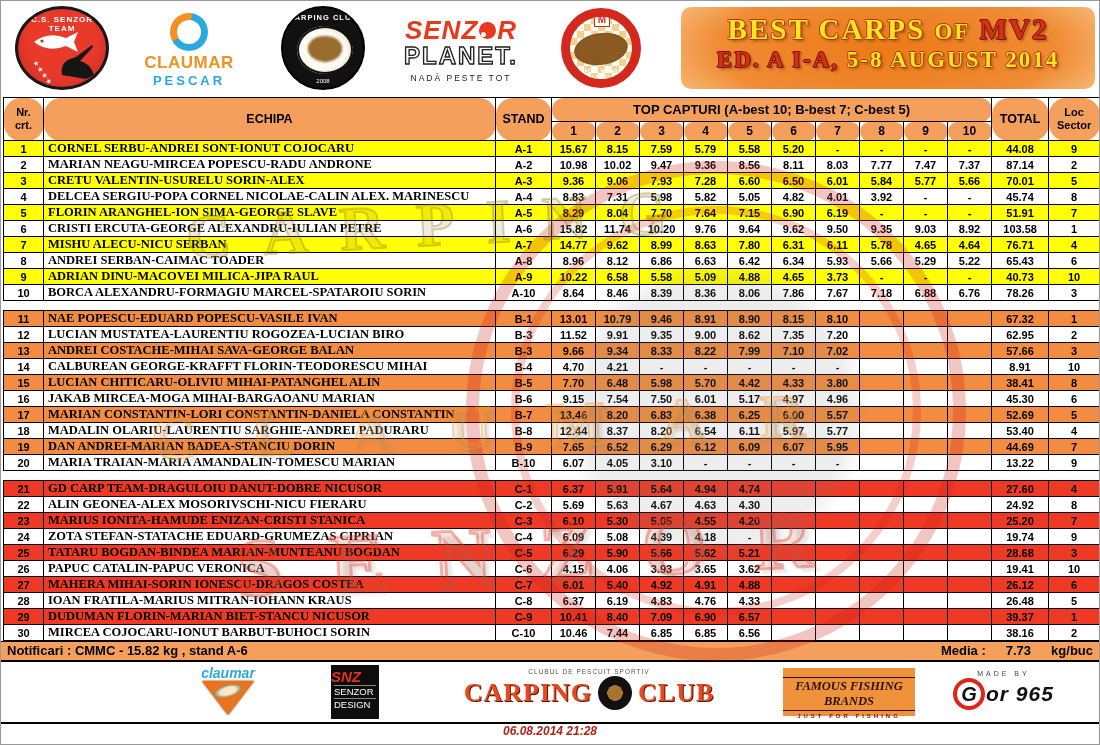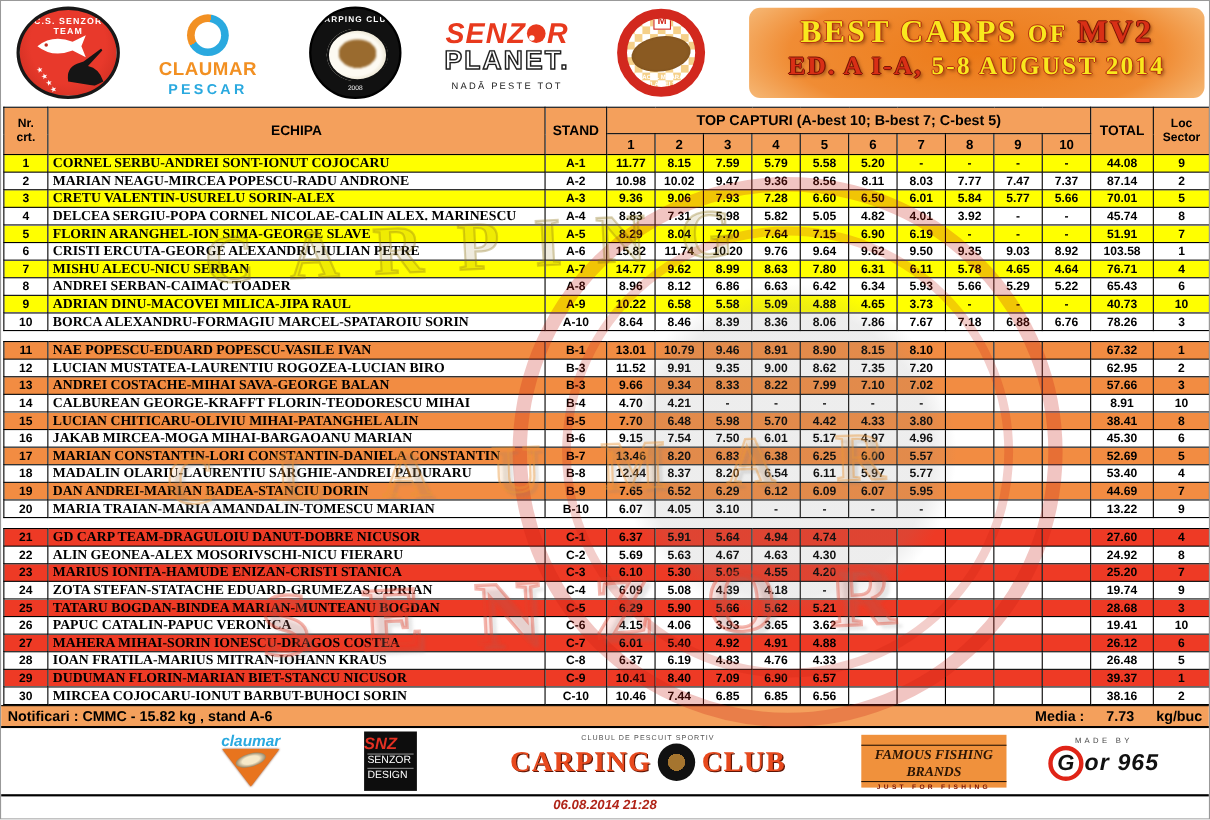--- a/index.html
+++ b/index.html
@@ -65,21 +65,21 @@
   .bn1 { font-size:29px; letter-spacing:2px; line-height:1.1; }
   .bn2 { font-size:23px; letter-spacing:2px; line-height:1.2; }
   .yel { color:#f9e81e; text-shadow:1px 0 #b83410,-1px 0 #b83410,0 1px #b83410,0 -1px #b83410,2px 2px 3px rgba(80,30,0,.55); }
   .red { color:#d92f16; text-shadow:1px 0 #7a1505,-1px 0 #7a1505,0 1px #7a1505,0 -1px #7a1505,2px 2px 3px rgba(80,30,0,.55); }
   .bn-of { font-size:23px; }
 
   
   .tables-wrap { margin:2px 2px 0 2px; position:relative; }
   table { border-collapse:collapse; table-layout:fixed; width:1096px; }
   th, td { border:1px solid #000; padding:0; overflow:hidden; }
-  thead th { background:#f4a05c; font-weight:bold; color:#000; }
+  thead th { background:#f4a05c; font-weight:bold; color:#000;border-radius:17px; }
   .th-nr { font-size:11px; line-height:1.15; }
   .th-main { font-size:12.5px; }
   .th-top { height:24px; font-size:13px; }
   .cap-col { height:19px; font-size:12px; text-align:center; }
   td { height:15px; font-size:11px; font-weight:bold; text-align:center; vertical-align:middle; background:#fff; }
   td.team { text-align:left; padding-left:4px; font-family:"Liberation Serif", serif; font-size:12.5px; white-space:nowrap; }
   tr.hl-a td { background:#ffff00; }
   tr.hl-b td { background:#f28c42; }
   tr.hl-c td { background:#ee3a25; }
   .tgap { height:9px; }
@@ -251,21 +251,21 @@
             <th class="cap-col">8</th>
             <th class="cap-col">9</th>
             <th class="cap-col">10</th>
           </tr>
       </thead>
       <tbody id="tbody-a">
           <tr class="hl-a">
             <td>1</td>
             <td class="team">CORNEL SERBU-ANDREI SONT-IONUT COJOCARU</td>
             <td>A-1</td>
-            <td>11.77</td>
+            <td>15.67</td>
             <td>8.15</td>
             <td>7.59</td>
             <td>5.79</td>
             <td>5.58</td>
             <td>5.20</td>
             <td>-</td>
             <td>-</td>
             <td>-</td>
             <td>-</td>
             <td>44.08</td>

